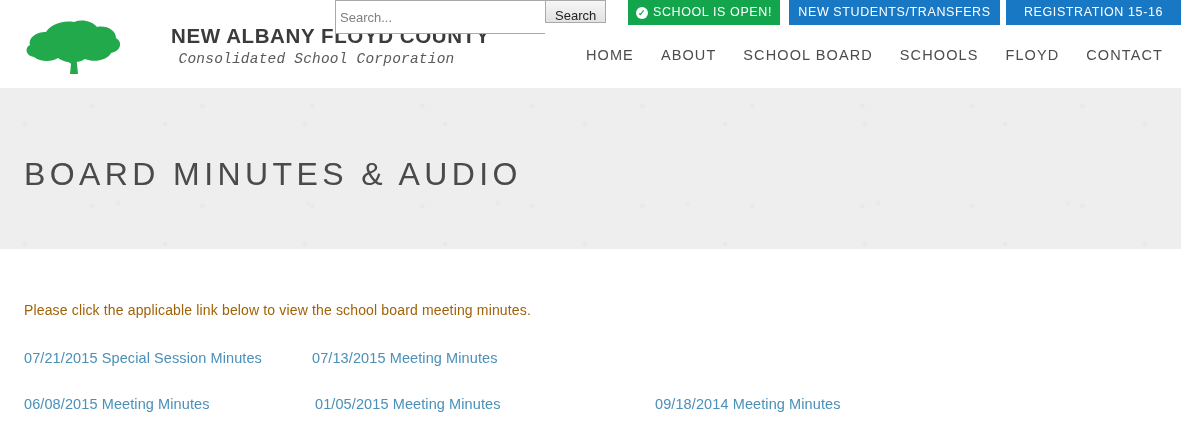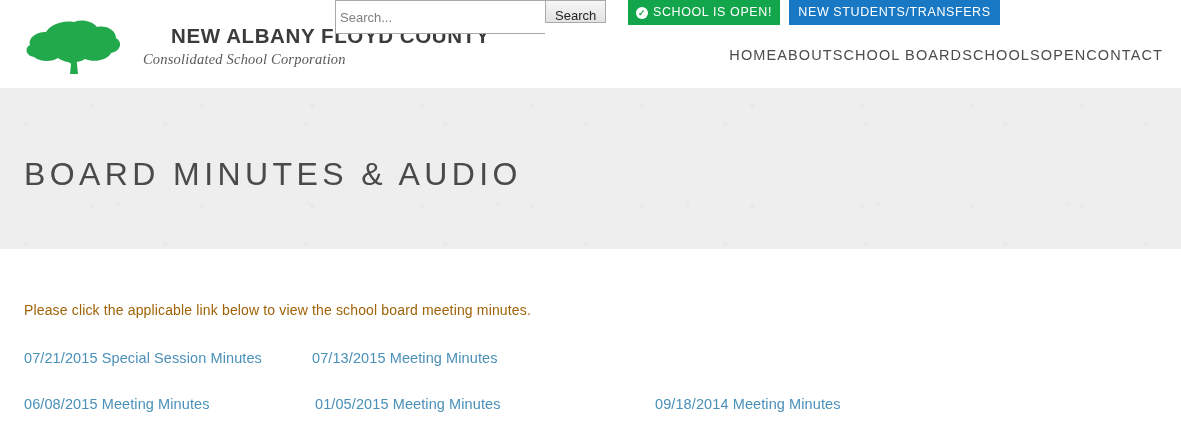--- a/index.html
+++ b/index.html
@@ -123,32 +123,34 @@
   .brand-title {
     font-size: 20.5px;
     font-weight: bold;
     letter-spacing: 0.6px;
     color: #3b3b3b;
     line-height: 24px;
     font-family: "Liberation Sans", sans-serif;
     margin-left: 28px;
   }
   .brand-sub {
-    font-family: Liberation Serif, serif;
+    font-family: Liberation Mono, monospace;
     font-style: italic;
     font-size: 14.5px;
     color: #5a5a5a;
     margin-top: 3px;
     letter-spacing: 0.2px;
+    text-align: center;
   }
   .mainnav {
     position: absolute;
     right: 18px;
     top: 47px;
     display: flex;
+    gap: 27px;
     align-items: center;
   }
   .nav-item {
     font-size: 14.5px;
     letter-spacing: 1.1px;
     color: #4c4c4c;
     cursor: pointer;
     text-decoration: none;
   }
 
@@ -225,38 +227,39 @@
   <div class="brand">
     <div class="brand-title">NEW ALBANY FLOYD COUNTY</div>
     <div class="brand-sub">Consolidated School Corporation</div>
   </div>
 
   <nav class="mainnav">
     <a class="nav-item">HOME</a>
     <a class="nav-item">ABOUT</a>
     <a class="nav-item">SCHOOL BOARD</a>
     <a class="nav-item">SCHOOLS</a>
-    <a class="nav-item">OPEN</a>
+    <a class="nav-item">FLOYD</a>
     <a class="nav-item">CONTACT</a>
   </nav>
 </div>
 
 <div class="topbar">
 
   <div class="search-wrap">
     <input class="search-input" type="text" placeholder="Search..." style="">
     <button class="search-btn">Search</button>
   </div>
 
   <div class="pill pill-new">NEW STUDENTS/TRANSFERS</div>
 
   <div class="pill pill-open">
     <span class="check">✓</span><span>SCHOOL IS OPEN!</span>
   </div>
 
+  <div class="pill pill-reg">REGISTRATION 15-16</div>
 </div>
 
 <div class="hero">
   <h1 class="hero-title">BOARD MINUTES &amp; AUDIO</h1>
 </div>
 
 <div class="content">
   <div class="intro">Please click the applicable link below to view the school board meeting minutes.</div>
 
   <a class="link r1" style="left:24px">07/21/2015 Special Session Minutes</a>

